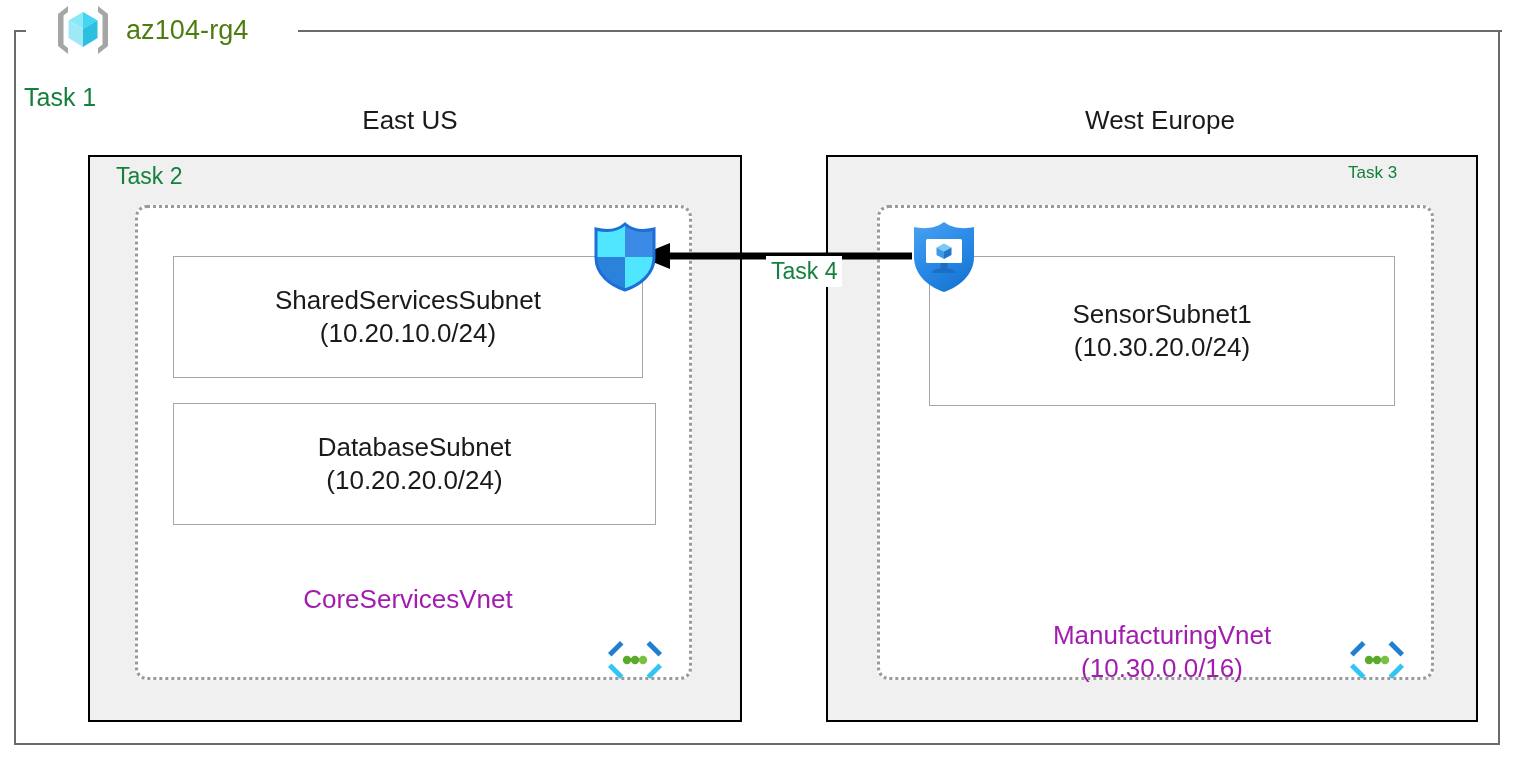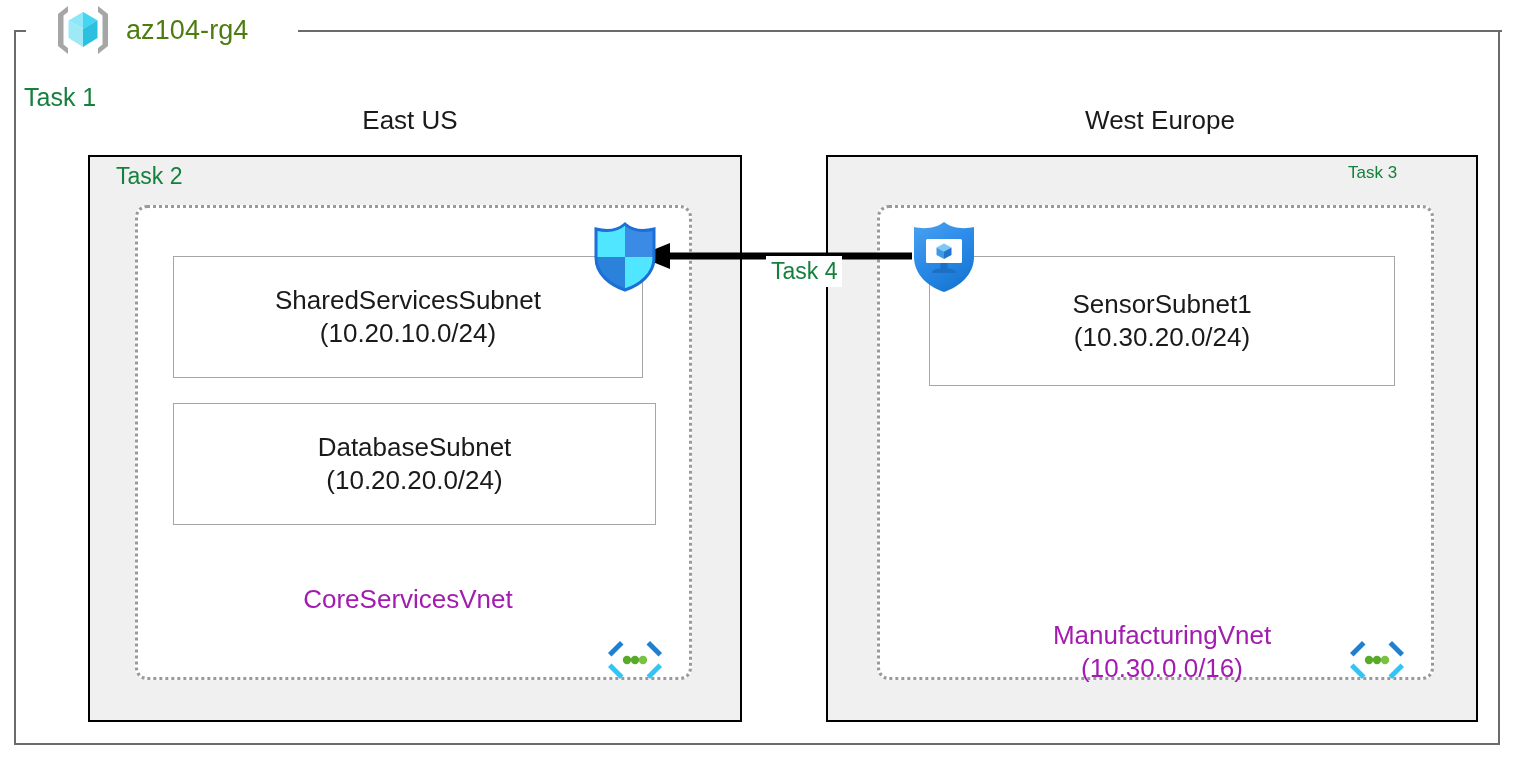--- a/index.html
+++ b/index.html
@@ -134,21 +134,21 @@
   }
   .subnet-line {
     font-size: 26px;
     color: #1a1a1a;
     line-height: 1.28;
     white-space: nowrap;
   }
 
   .subnet-l1 { left: 173px; top: 256px; width: 470px; height: 122px; }
   .subnet-l2 { left: 173px; top: 403px; width: 483px; height: 122px; }
-  .subnet-r1 { left: 929px; top: 256px; width: 466px; height: 130px; }
+  .subnet-r1 { left: 929px; top: 256px; width: 466px; height: 150px; }
   .subnet-r2 { left: 929px; top: 403px; width: 466px; height: 122px; }
 
   
   .vnet-caption {
     position: absolute;
     text-align: center;
     font-size: 26px;
     color: #a21caf;
     line-height: 1.28;
     white-space: nowrap;

